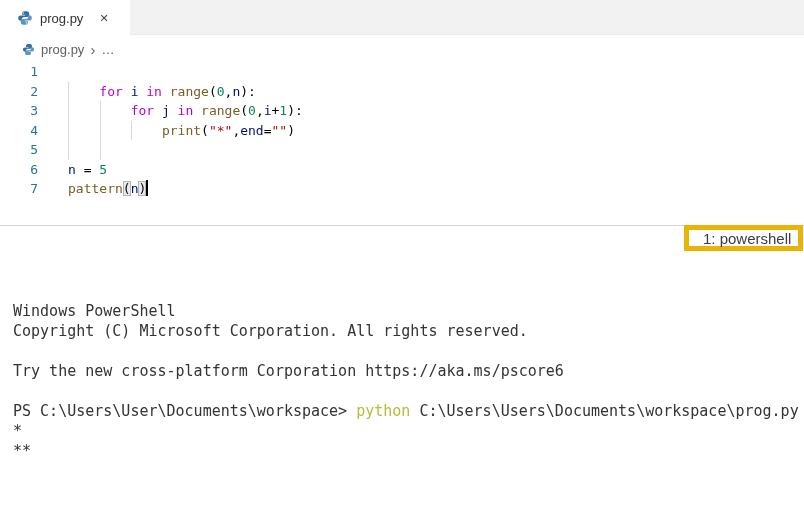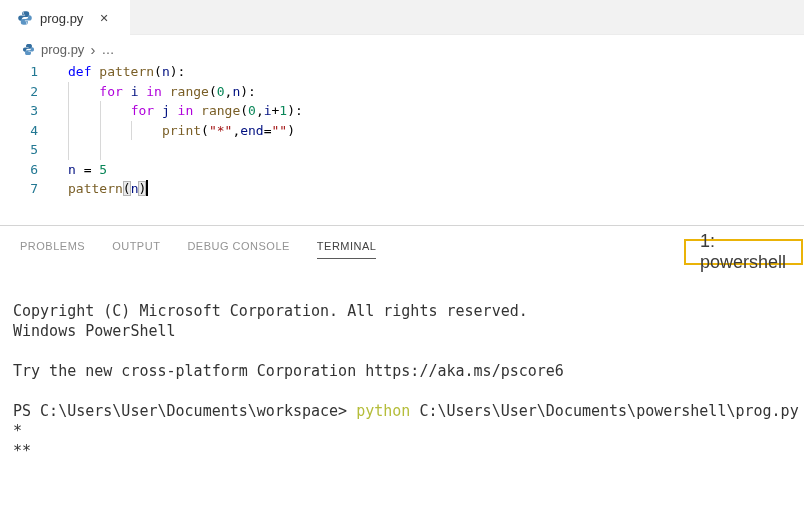--- a/index.html
+++ b/index.html
@@ -42,23 +42,23 @@
   .g2 { left:100px; top:39px;   height:58.5px; }
   .g3 { left:131px; top:58.5px; height:19.5px; }
   .cursor { display:inline-block; width:2px; height:16px; background:#000; vertical-align:-3px; }
 
   
   .panel-border { position:absolute; top:225px; left:0; width:804px; height:1px; background:#d4d4d4; }
   .ptabs { position:absolute; top:240px; left:20px; display:flex; gap:27px;
            font-size:11px; letter-spacing:0.5px; color:#949494; }
   .ptab { padding-bottom:6px; cursor:default; }
   .ptab.active { color:#424242; border-bottom:1px solid #5a5a5a; }
-  .term-select { position:absolute; top:239px; left:684px; width:119px; height:26px;
-                 background:#fff; border:2px solid #eab308; display:flex; align-items:center;
-                 padding-left:14px; font-size:18px; color:#3c3c3c; }
+  .term-select { position:absolute; top:225px; left:684px; width:119px; height:26px;
+                 background:#fff; border:5px solid #eab308; display:flex; align-items:center;
+                 padding-left:14px; font-size:15px; color:#3c3c3c; }
 
   
   .terminal { position:absolute; top:301px; left:13px; width:780px;
               font-family:"DejaVu Sans Mono","Liberation Mono",monospace;
               font-size:15px; line-height:20px; color:#333333; }
   .trm-line { white-space:pre; min-height:20px; }
   .tc-cmd { color:#b5bd3a; }
 
   .scroll-thumb { position:absolute; left:407px; top:499px; width:10px; height:21px; background:#c2c2c2; }
 </style>
@@ -90,21 +90,20 @@
     <span>…</span>
   </div>
 
   <div class="editor">
     <div class="guide g1"></div>
     <div class="guide g2"></div>
     <div class="guide g3"></div>
     <div id="code-lines">
         <div class="cl">
           <span class="ln">1</span>
-          <span class="ct"><span class="tk-kw">def</span><span class="tk-pl"> </span><span class="tk-fn">pattern</span><span class="tk-pl">(</span><span class="tk-var">n</span><span class="tk-pl">):</span></span>
         </div>
         <div class="cl">
           <span class="ln">2</span>
           <span class="ct"><span class="tk-pl">    </span><span class="tk-ctrl">for</span><span class="tk-pl"> </span><span class="tk-var">i</span><span class="tk-pl"> </span><span class="tk-ctrl">in</span><span class="tk-pl"> </span><span class="tk-fn">range</span><span class="tk-pl">(</span><span class="tk-num">0</span><span class="tk-pl">,</span><span class="tk-var">n</span><span class="tk-pl">):</span></span>
         </div>
         <div class="cl">
           <span class="ln">3</span>
           <span class="ct"><span class="tk-pl">        </span><span class="tk-ctrl">for</span><span class="tk-pl"> </span><span class="tk-var">j</span><span class="tk-pl"> </span><span class="tk-ctrl">in</span><span class="tk-pl"> </span><span class="tk-fn">range</span><span class="tk-pl">(</span><span class="tk-num">0</span><span class="tk-pl">,</span><span class="tk-var">i</span><span class="tk-pl">+</span><span class="tk-num">1</span><span class="tk-pl">):</span></span>
         </div>
         <div class="cl">
@@ -120,38 +119,32 @@
         </div>
         <div class="cl">
           <span class="ln">7</span>
           <span class="ct"><span class="tk-fn">pattern</span><span class="tk-brk">(</span><span class="tk-var">n</span><span class="tk-brk">)</span><span class="cursor"></span></span>
         </div>
       </div>
   </div>
 
   <div class="panel-border"></div>
 
-  <div class="ptabs" id="ptabs">
-      <span class="ptab">PROBLEMS</span>
-      <span class="ptab">OUTPUT</span>
-      <span class="ptab">DEBUG CONSOLE</span>
-      <span class="ptab active">TERMINAL</span>
-    </div>
 
   <div class="term-select">
     <span>1: powershell</span>
   </div>
 
   <div class="terminal" id="terminal">
+      <div class="trm-line"><span>Windows PowerShell</span></div>
       <div class="trm-line"><span>Copyright (C) Microsoft Corporation. All rights reserved.</span></div>
-      <div class="trm-line"><span>Windows PowerShell</span></div>
       <div class="trm-line"></div>
       <div class="trm-line"><span>Try the new cross-platform Corporation https://aka.ms/pscore6</span></div>
       <div class="trm-line"></div>
-      <div class="trm-line"><span>PS C:\Users\User\Documents\workspace&gt; </span><span class="tc-cmd">python</span><span> C:\Users\User\Documents\powershell\prog.py</span></div>
+      <div class="trm-line"><span>PS C:\Users\User\Documents\workspace&gt; </span><span class="tc-cmd">python</span><span> C:\Users\Users\Documents\workspace\prog.py</span></div>
       <div class="trm-line"><span>*</span></div>
       <div class="trm-line"><span>**</span></div>
       <div class="trm-line"><span>***</span></div>
       <div class="trm-line"><span>****</span></div>
       <div class="trm-line"><span>*****</span></div>
     </div>
 
   <div class="scroll-thumb"></div>
 
 </div>

